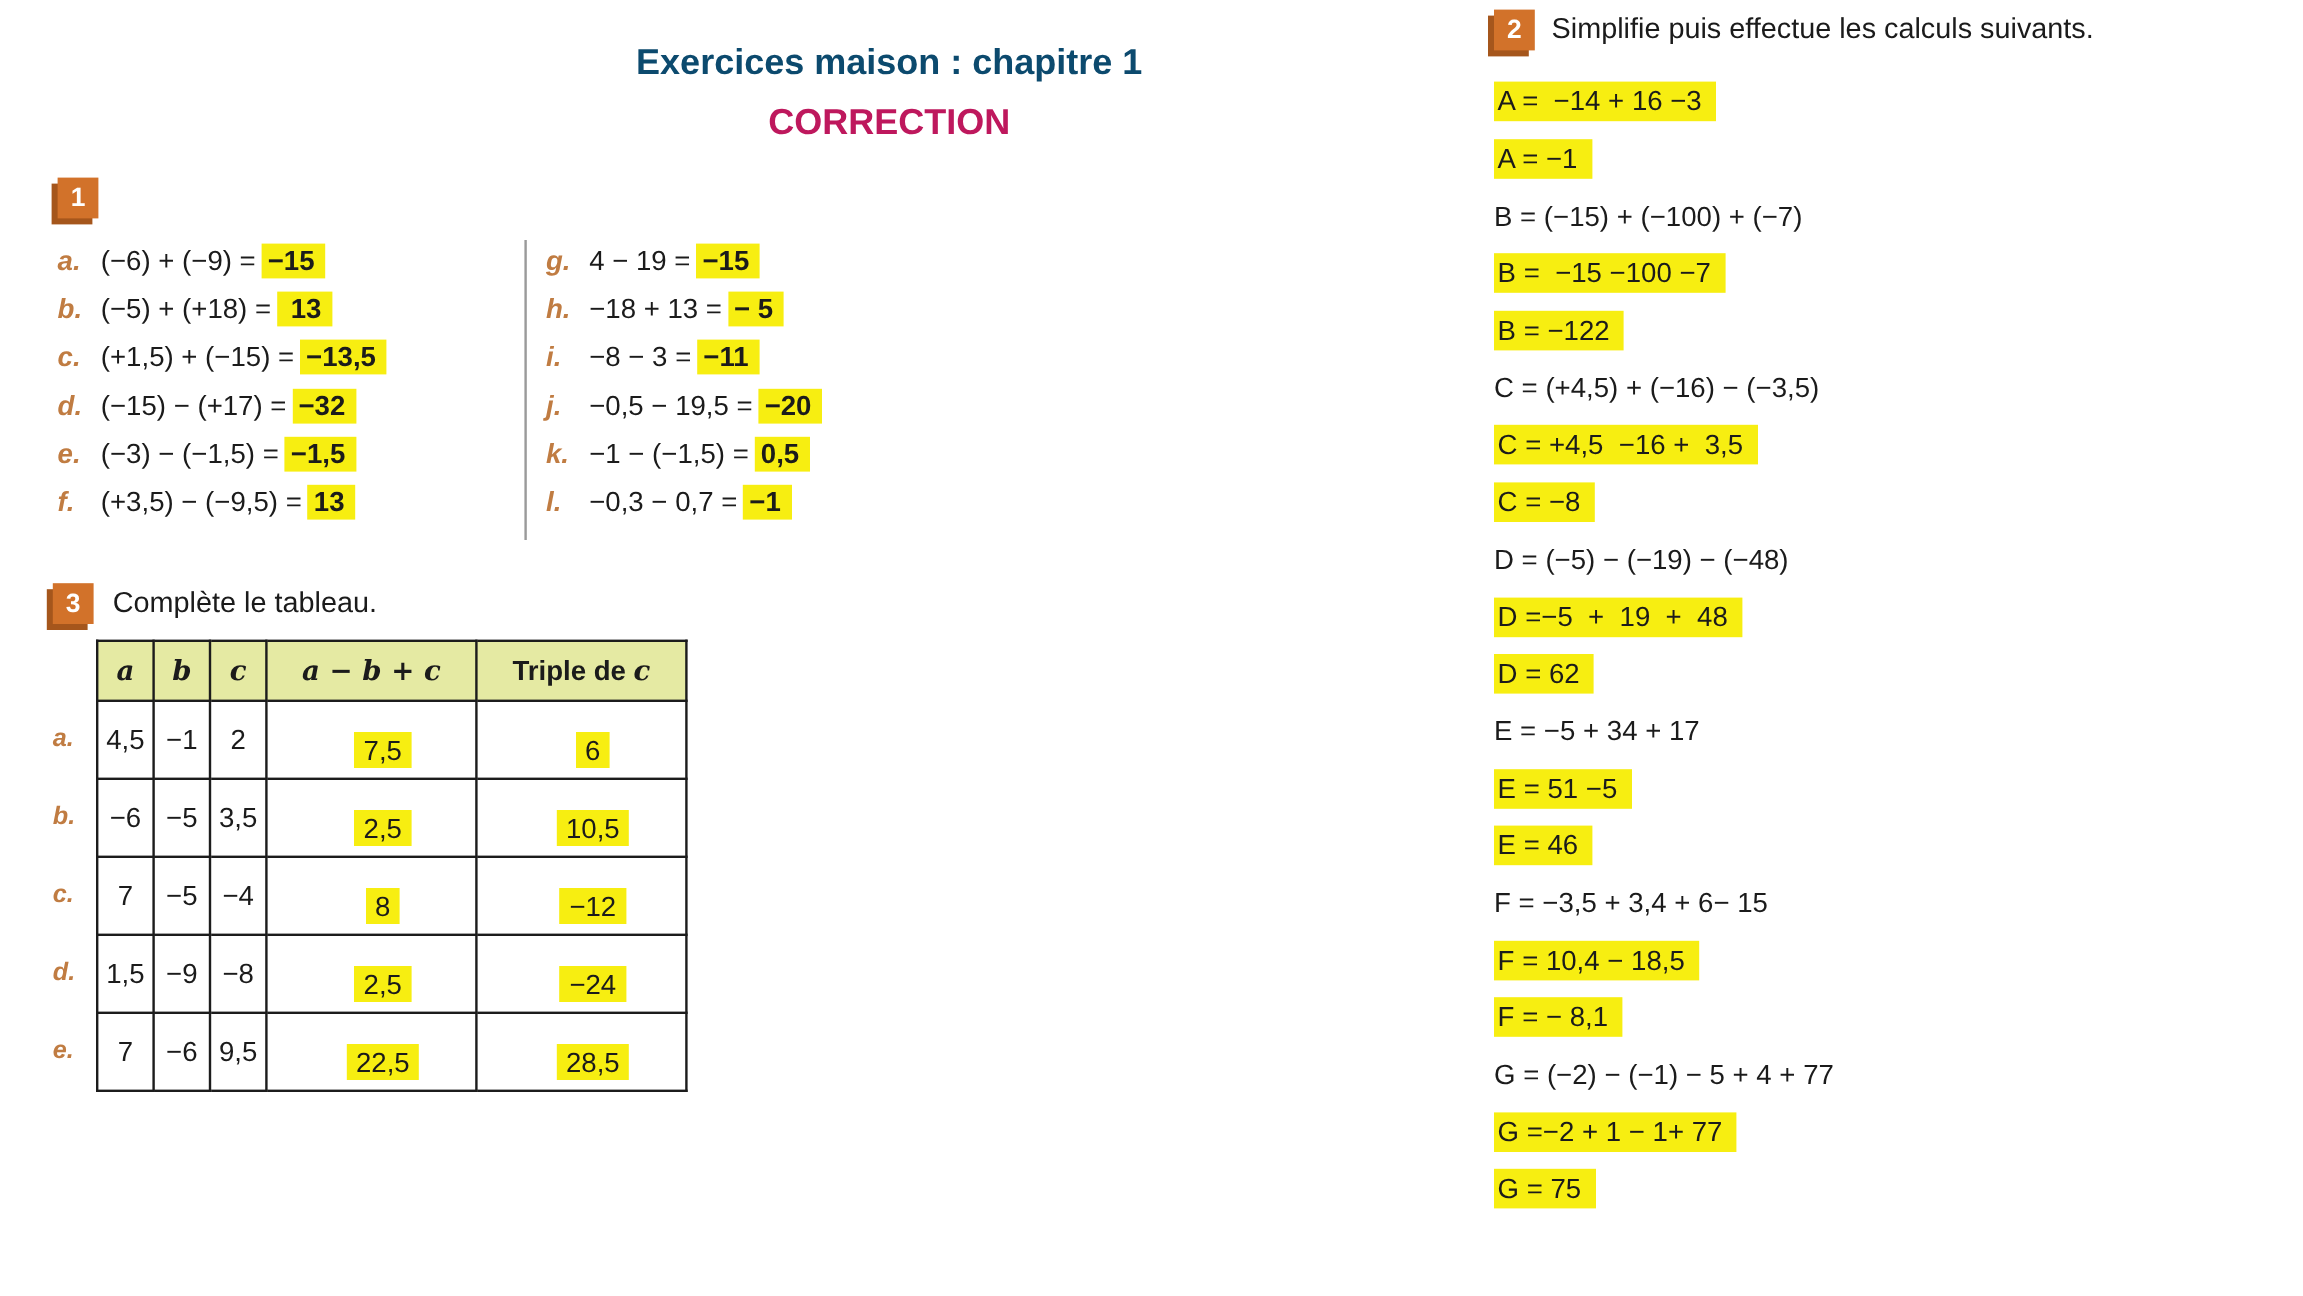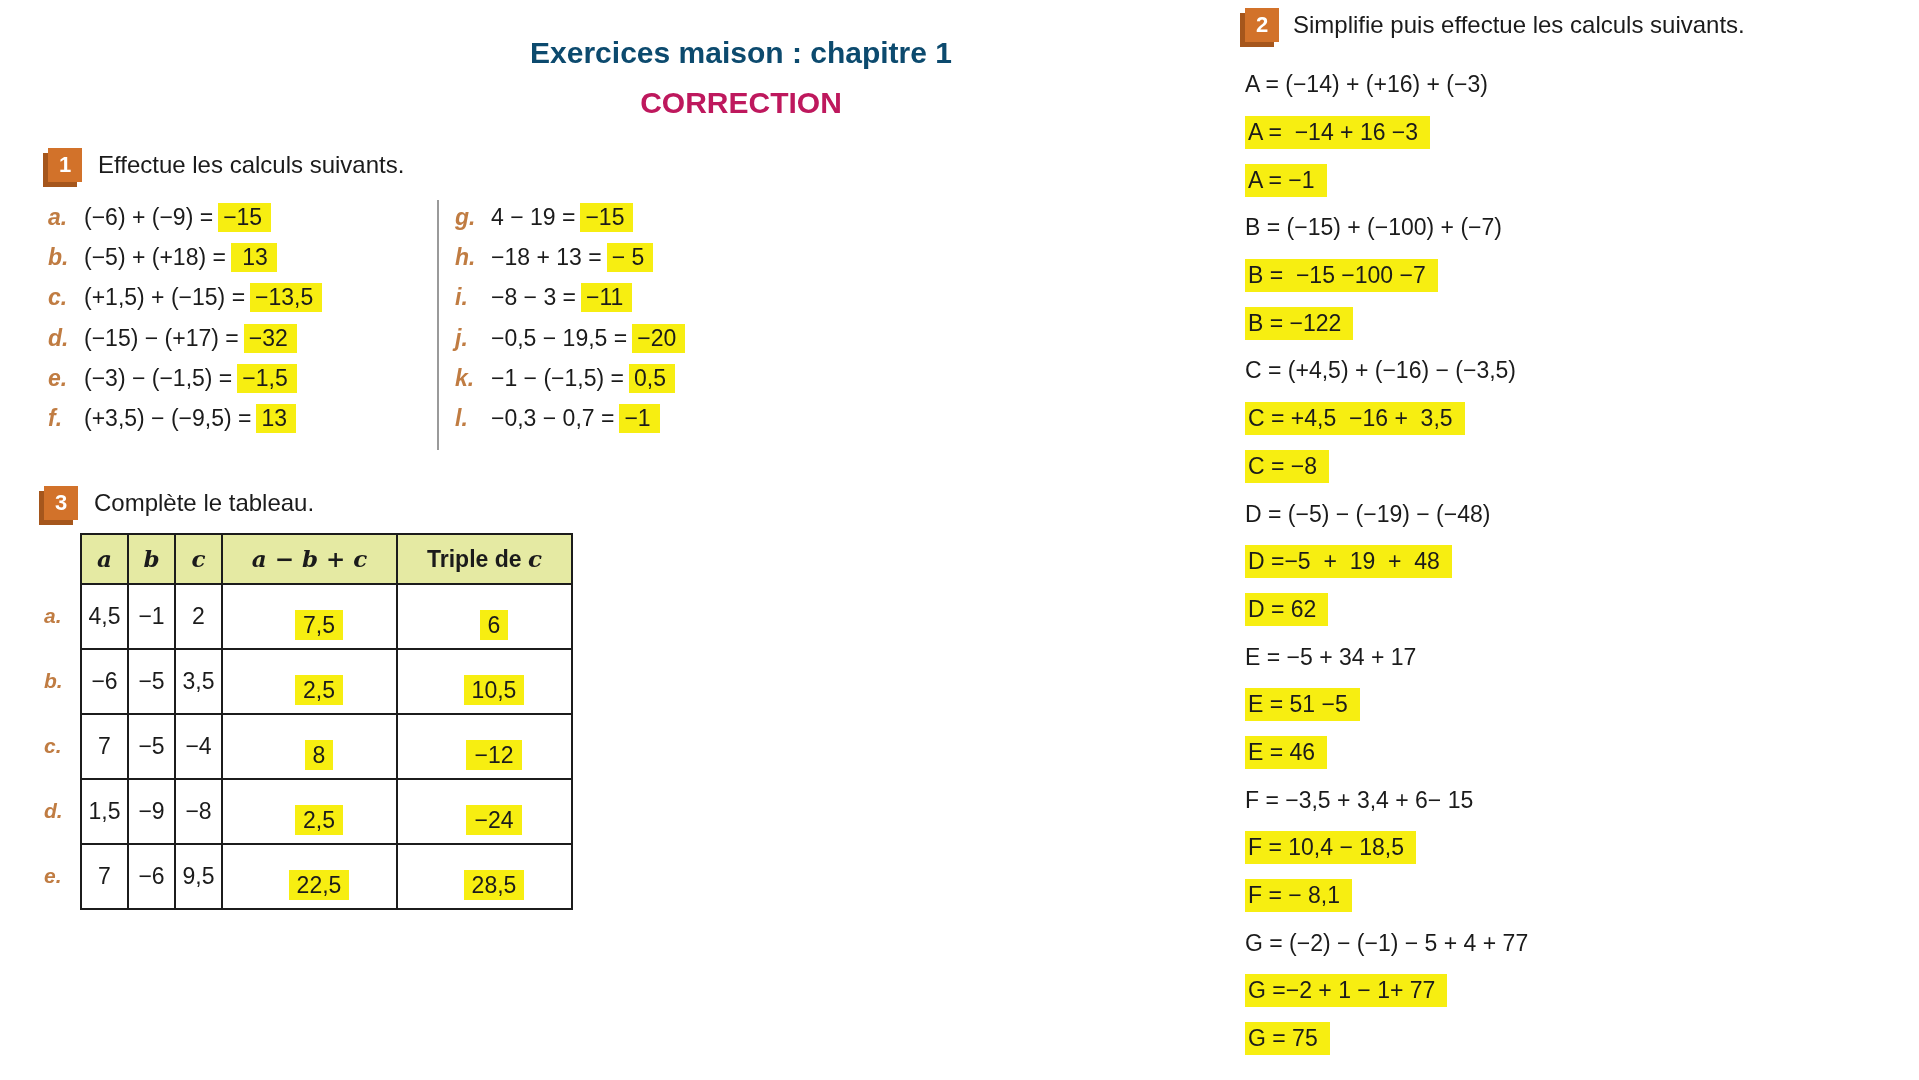--- a/index.html
+++ b/index.html
@@ -29,21 +29,21 @@
 
   
   .ex1-header { position:absolute; left:48px; top:148px; display:flex; align-items:center; gap:16px; font-size:24px; }
   .ex1-cols   { position:absolute; left:48px; top:197px; }
   .ex1-col-left  { position:absolute; left:0;   top:0; }
   .ex1-col-right { position:absolute; left:407px; top:0; }
   .ex1-divider { position:absolute; left:437px; top:200px; width:2px; height:250px; background:#9a9a9a; }
   .ex1-item { height:40.3px; display:flex; align-items:center; font-size:23px; white-space:pre; }
   .item-label { color:#c07c42; font-weight:bold; font-style:italic; width:36px; flex:0 0 36px; }
   .hl { background:#f7ee11; }
-  .item-answer { margin-left:5px; padding:1px 9px 1px 5px; white-space:pre; }
+  .item-answer { margin-left:5px; padding:1px 9px 1px 5px; white-space:pre;font-weight:bold; }
 
   
   .ex3-header { position:absolute; left:44px; top:486px; display:flex; align-items:center; gap:16px; font-size:24px; }
   .table-wrap { position:absolute; left:80px; top:533px; }
   .ex3-table { border-collapse:collapse; }
   .ex3-table th, .ex3-table td { border:2px solid #1c1c1c; text-align:center; }
   .ex3-table th { background:#e5eaa3; height:50px; font-size:23px; padding:0 4px; }
   .ex3-table th .hmath { font-family:"DejaVu Serif", serif; font-style:italic; font-weight:bold; }
   .ex3-table th .htext { font-weight:bold; }
   .ex3-table td { height:65px; font-size:23px; background:#ffffff;border-radius:15px; }
@@ -64,21 +64,20 @@
 </head>
 <body>
 
 <div class="title-wrap">
   <div class="title-line1">Exercices maison : chapitre 1</div>
   <div class="title-line2">CORRECTION</div>
 </div>
 
 <div class="ex1-header">
   <span class="badge">1</span>
-  <span>Effectue les calculs suivants.</span>
 </div>
 
 <div class="ex1-cols">
   <div class="ex1-col-left" id="ex1-left">
       <div class="ex1-item">
     <span class="item-label">a.</span>
     <span class="item-expr">(−6) + (−9) =</span>
     <span class="item-answer hl">−15</span>
   </div>
       <div class="ex1-item">
@@ -211,23 +210,20 @@
       </tbody>
   </table>
 </div>
 
 <div class="ex2-header">
   <span class="badge">2</span>
   <span>Simplifie puis effectue les calculs suivants.</span>
 </div>
 <div class="ex2-lines" id="ex2-lines">
     <div class="ex2-line">
-    <span class="ex2-text">A = (−14) + (+16) + (−3)</span>
-  </div>
-    <div class="ex2-line">
     <span class="ex2-text hl">A =  −14 + 16 −3</span>
   </div>
     <div class="ex2-line">
     <span class="ex2-text hl">A = −1</span>
   </div>
     <div class="ex2-line">
     <span class="ex2-text">B = (−15) + (−100) + (−7)</span>
   </div>
     <div class="ex2-line">
     <span class="ex2-text hl">B =  −15 −100 −7</span>

